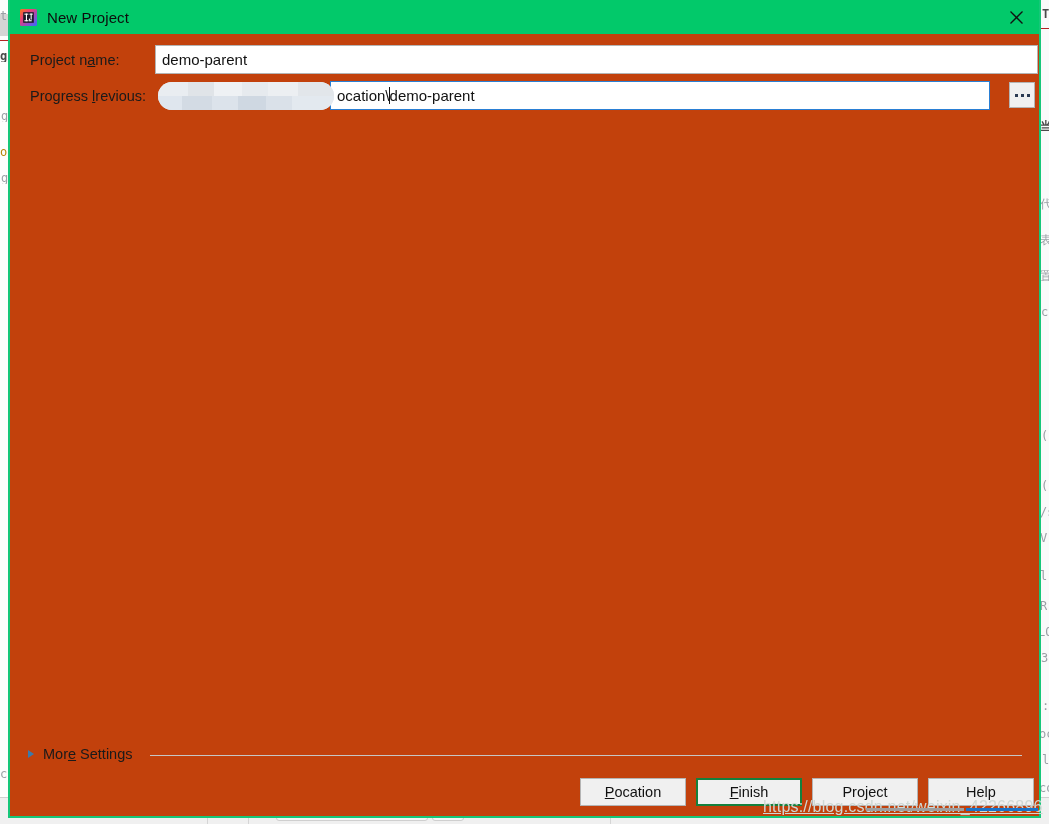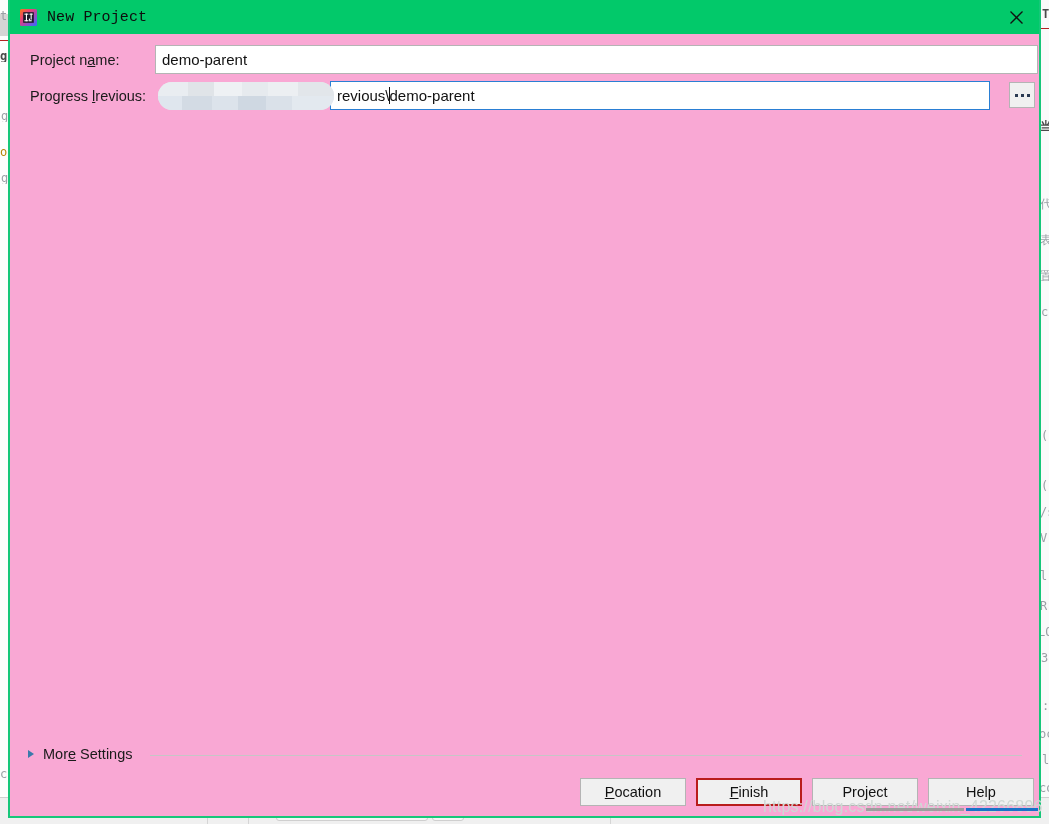--- a/index.html
+++ b/index.html
@@ -115,41 +115,41 @@
   .ij-icon {
     margin-left: 10px;
     width: 17px; height: 17px;
     flex: 0 0 auto;
     position: relative;
   }
   .title-text {
     margin-left: 10px;
     font-size: 15px;
     color: #0d0d0d;
-    font-family: Liberation Mono, monospace;
+    font-family: Liberation Sans, sans-serif;
     letter-spacing: 0.1px;
   }
   .close-btn {
     position: absolute;
     right: 0; top: 0;
     width: 46px; height: 34px;
     display: flex;
     align-items: center;
     justify-content: center;
     cursor: pointer;
   }
   .close-btn svg { display:block; }
 
   .body-area {
     position: absolute;
     left: 0;
     top: 34px;
     right: 0;
     bottom: 0;
-    background: #f9a8d4;
+    background: #c2410c;
   }
   .field-label {
     position: absolute;
     font-size: 14.5px;
     color: #1a1a1a;
     white-space: nowrap;
   }
   .mn { text-decoration: underline; }
 
   .text-input {
@@ -240,21 +240,21 @@
     border: 1px solid #b4b4b4;
     font-size: 14.5px;
     color: #111111;
     display: flex;
     align-items: center;
     justify-content: center;
     cursor: pointer;
     font-family: "Liberation Sans", sans-serif;
   }
   .btn.default {
-    border: 2px solid #b91c1c;
+    border: 2px solid #15803d;
   }
 
   .watermark {
     position: absolute;
     font-size: 16px;
     color: #cfd8d4;
     white-space: nowrap;
     pointer-events: none;
     letter-spacing: 0.2px;
   }
@@ -345,21 +345,21 @@
 
       <div class="field-label" style="left:20px; top:18px;"><span>Project n</span><span class="mn">a</span><span>me:</span></div>
 
       <div class="text-input unfocused" style="left:145px; top:11px; width:883px; height:29px;">
         <span>demo-parent</span>
       </div>
 
       <div class="field-label" style="left:20px; top:54px;"><span>Progress </span><span class="mn">l</span><span>revious:</span></div>
 
       <div class="text-input focused" style="left:320px; top:47px; width:660px; height:29px;">
-        <span>revious\</span>
+        <span>ocation\</span>
           <span class="caret"></span>
           <span>demo-parent</span>
       </div>
 
       <div class="blur-overlay" style="left:148px; top:48px; width:176px; height:28px;">
         <div class="blk" style="left:0;   top:0;  width:30px; height:14px; background:#e9edf1;"></div>
         <div class="blk" style="left:30px; top:0;  width:26px; height:14px; background:#e0e4e8;"></div>
         <div class="blk" style="left:56px; top:0;  width:28px; height:14px; background:#eef1f4;"></div>
         <div class="blk" style="left:84px; top:0;  width:26px; height:14px; background:#e6eaee;"></div>
         <div class="blk" style="left:110px;top:0;  width:30px; height:14px; background:#eceff2;"></div>
@@ -398,18 +398,18 @@
           <span>Project</span>
         </div>
 
       <div class="btn" style="left:918px; top:744px; width:106px;">
           <span>Help</span>
         </div>
 
     </div>
   </div>
 
-  <div class="watermark" style="left:763px; top:798px;">https://blog.csdn.net/weixin_42266896</div>
+  <div class="watermark" style="left:763px; top:798px;text-decoration:underline;">https://blog.csdn.net/weixin_42266896</div>
 
   <div class="bg-gray-line" style="left:866px; top:808px; width:98px;"></div>
   <div class="bg-blue-line" style="left:966px; top:808px; width:72px;"></div>
 
 </div>
 
 </body></html>

